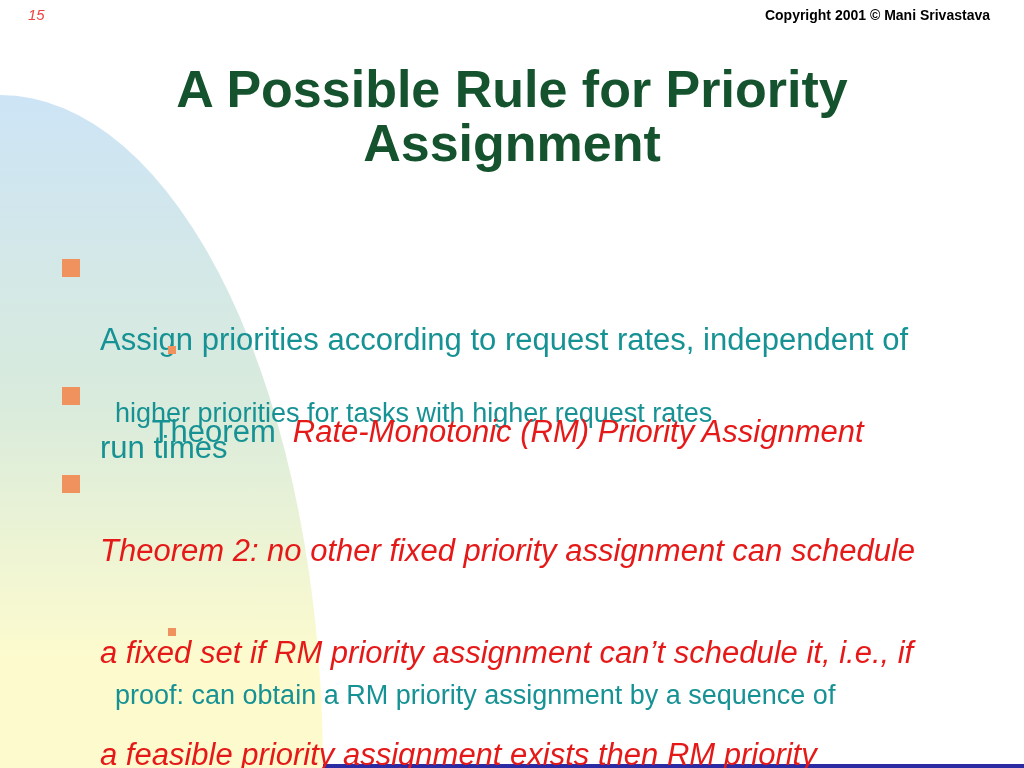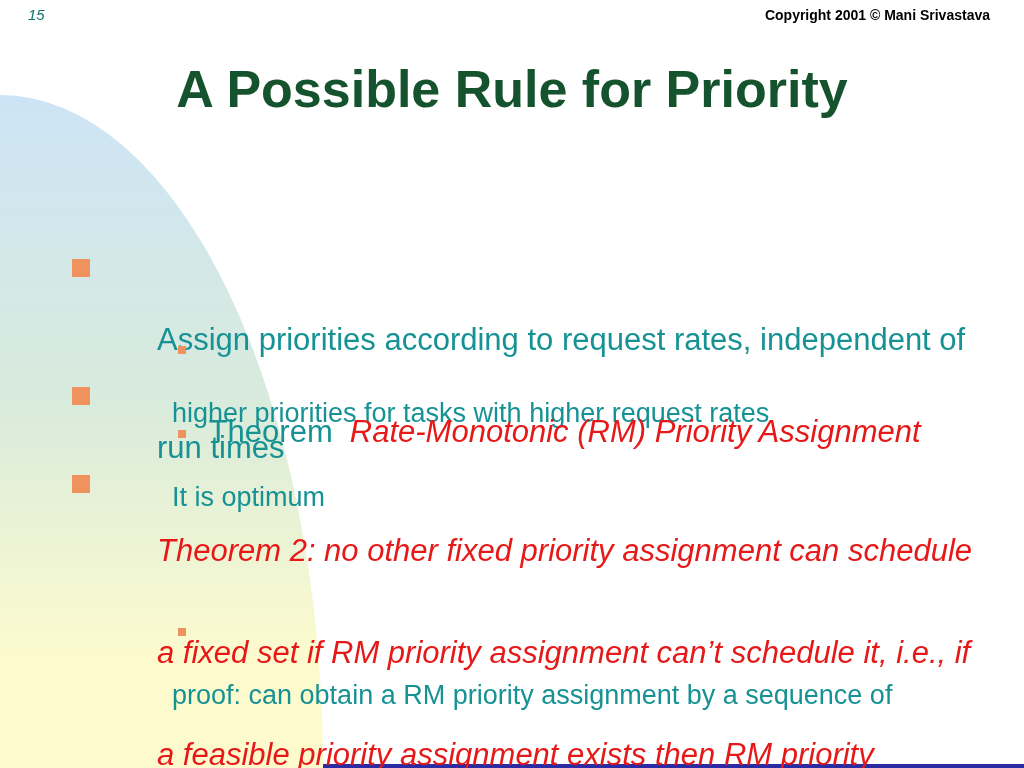--- a/index.html
+++ b/index.html
@@ -38,21 +38,21 @@
     background: #2b2ba3;
     z-index: 0;
   }
 
   .page-number {
     position: absolute;
     left: 28px;
     top: 6px;
     font-size: 15px;
     font-style: italic;
-    color: #0f766e;
+    color: #ef4444;
     z-index: 3;
   }
 
   .copyright {
     position: absolute;
     right: 34px;
     top: 7px;
     font-size: 14px;
     font-weight: bold;
     color: #000000;
@@ -68,24 +68,23 @@
     text-align: center;
     font-size: 52px;
     line-height: 1.04;
     font-weight: bold;
     color: #14532d;
     z-index: 3;
   }
 
   .row {
     position: absolute;
-    left: 10px;
+    left: 0;
     width: 964px;
     z-index: 3;
-    padding-left: 47px;
   }
   .row .text { white-space: pre-wrap; }
 
   .l1 .text {
     margin-left: 100px;
     font-size: 31px;
     line-height: 36px;
   }
   .l2 .text {
     margin-left: 115px;
@@ -121,20 +120,21 @@
 <div class="slide">
 
   <div class="bg-blob"></div>
   <div class="bottom-bar"></div>
 
   <div class="page-number">15</div>
   <div class="copyright">Copyright 2001 © Mani Srivastava</div>
 
   <h1 class="title">
     <span>A Possible Rule for Priority</span><br>
+    <span>Assignment</span>
   </h1>
 
   <div class="row l1 row-b1">
     <span class="marker m1"></span>
     <div class="text teal">
       <div>Assign priorities according to request rates, independent of</div>
       <div>run times</div>
     </div>
   </div>
 
@@ -145,26 +145,20 @@
     </div>
   </div>
 
   <div class="row l1 row-b2">
     <span class="marker m1"></span>
     <div class="text">
       <span class="teal">Theorem</span><span class="red-em b2-em">Rate-Monotonic (RM) Priority Assignment</span>
     </div>
   </div>
 
-  <div class="row l2 row-s2">
-    <span class="marker m2"></span>
-    <div class="text teal">
-      <div>It is optimum</div>
-    </div>
-  </div>
 
   <div class="row l1 row-b3">
     <span class="marker m1"></span>
     <div class="text red-em">
       <div>Theorem 2: no other fixed priority assignment can schedule</div>
       <div>a fixed set if RM priority assignment can’t schedule it, i.e., if</div>
       <div>a feasible priority assignment exists then RM priority</div>
       
     </div>
   </div>

